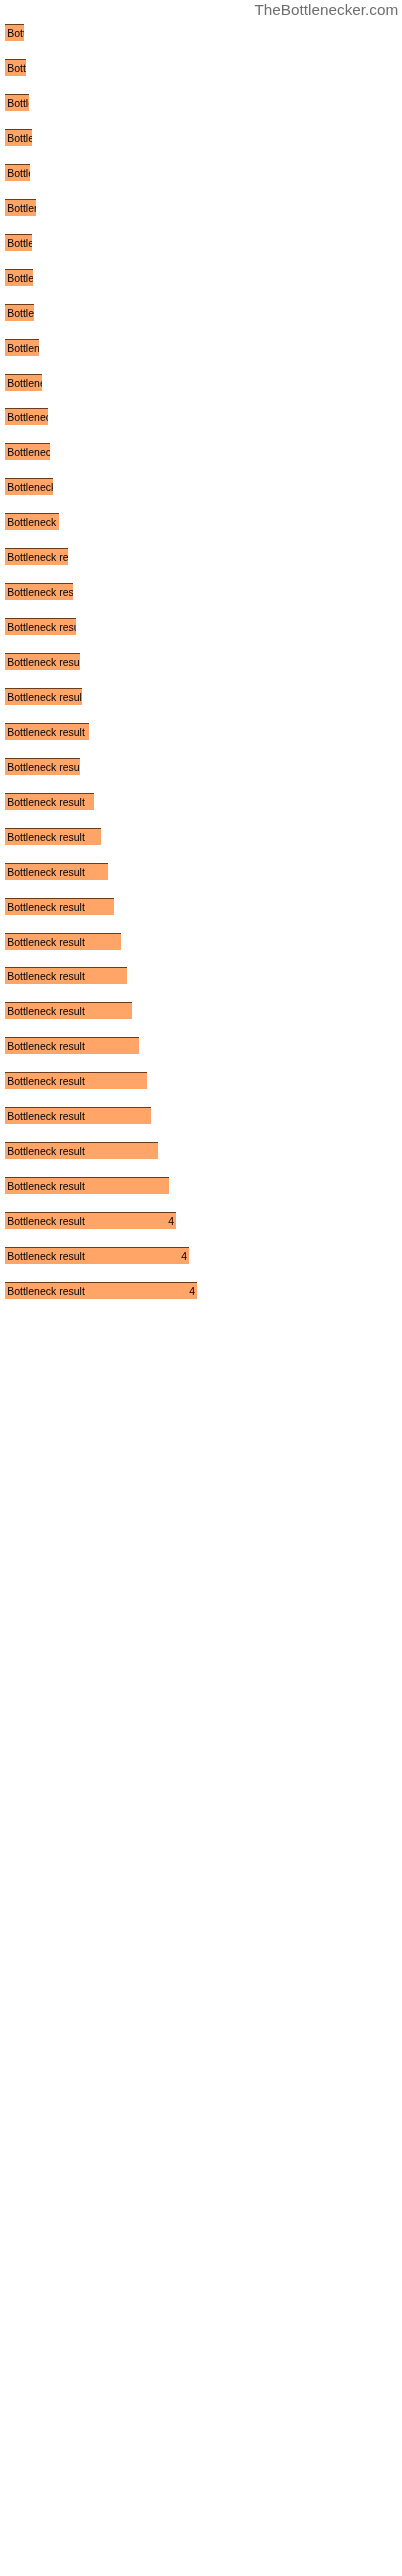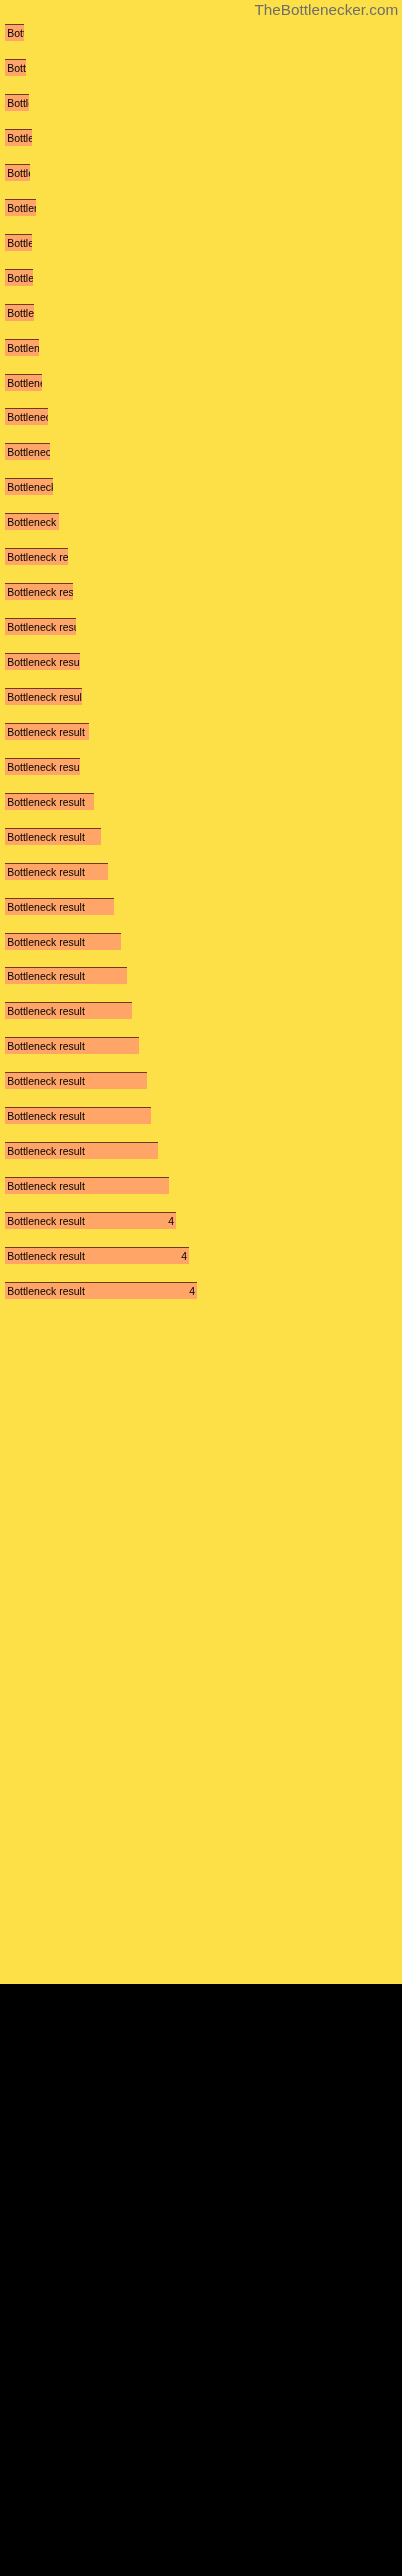--- a/index.html
+++ b/index.html
@@ -11,22 +11,22 @@
     width: 403px;
     height: 2576px;
     position: relative;
     overflow: hidden;
     font-family: "Liberation Sans", sans-serif;
   }
   #chart-root {
     position: absolute;
     left: 0; top: 0;
     width: 403px;
-    height: 1984px;
-    background: #fde047;
+    height: 2576px;
+    background: #ffffff;
   }
   #chart-title {
     position: absolute;
     right: 4.8px;
     top: 0.8px;
     font-size: 15.3px;
     color: #6e6e6e;
     letter-spacing: 0px;
     white-space: nowrap;
     font-family: "Liberation Sans", sans-serif;

